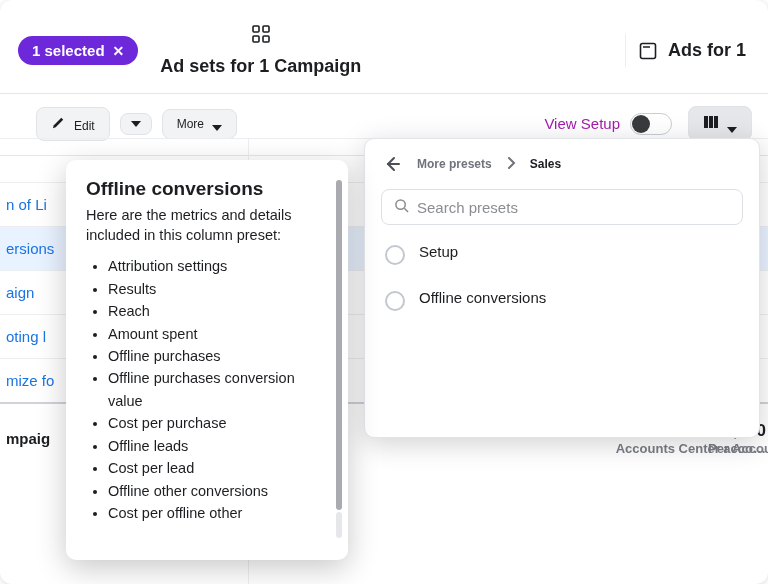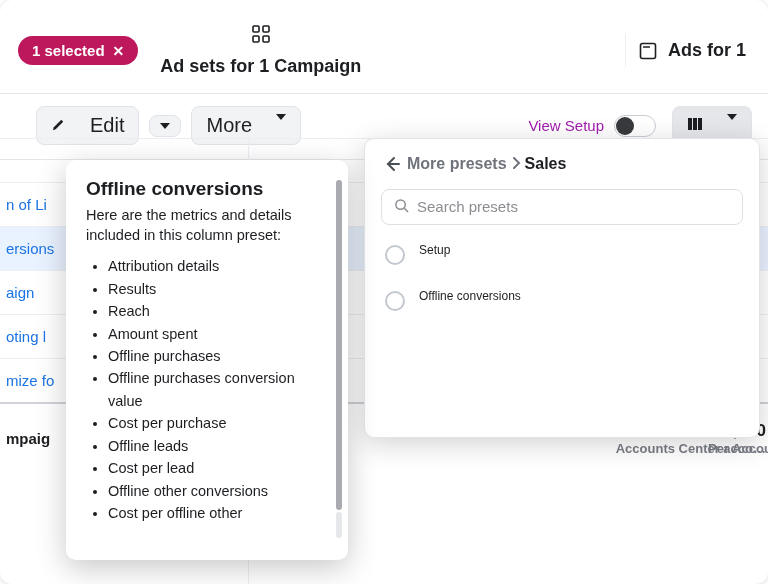--- a/index.html
+++ b/index.html
@@ -3,27 +3,27 @@
 <meta charset="utf-8">
 <style>
   * { box-sizing: border-box; margin: 0; padding: 0; }
   body {
     font-family: -apple-system, BlinkMacSystemFont, "Segoe UI", Helvetica, Arial, sans-serif;
     width: 768px; height: 584px; overflow: hidden; background: #fff;
     border-radius: 12px; box-shadow: 0 1px 6px rgba(0,0,0,0.15);
     position: relative;
   }
   .tabs-row { display:flex; align-items:center; padding:18px 18px 10px 18px; gap:14px; border-bottom:1px solid #e5e6eb; }
-  .chip { background:#be185d; color:#fff; font-weight:600; font-size:15px; border-radius:999px; padding:6px 14px; display:flex; align-items:center; gap:8px; }
+  .chip { background:#6d28d9; color:#fff; font-weight:600; font-size:15px; border-radius:999px; padding:6px 14px; display:flex; align-items:center; gap:8px; }
   .chip .x { font-size:14px; font-weight:700; }
   .tab-main { display:flex; align-items:center; gap:12px; font-weight:700; font-size:18px; color:#1c1e21; padding:6px 8px;flex-direction:column; }
   .tab-ads { display:flex; align-items:center; gap:10px; font-weight:700; font-size:18px; color:#1c1e21; margin-left:auto; padding:6px 4px 6px 12px; border-left:1px solid #eee; }
   .ico-grid svg, .ico-rect svg { display:block; }
   .toolbar { display:flex; align-items:center; gap:10px; padding:12px 16px 14px 36px; border-bottom:1px solid #e5e6eb; }
-  .btn { display:flex; align-items:flex-start; gap:24px; background:#f2f3f5; border:1px solid #e1e3e8; border-radius:8px; padding:7px 14px; font-size:20px; color:#1c1e21; font-weight:500; cursor:pointer; }
+  .btn { display:flex; align-items:flex-end; gap:8px; background:#f2f3f5; border:1px solid #e1e3e8; border-radius:8px; padding:7px 14px; font-size:12px; color:#1c1e21; font-weight:500; cursor:pointer; }
   .caret-btn { padding:7px 10px; }
   .spacer { flex:1; }
   .view-setup { display:flex; align-items:center; gap:10px; font-size:15px; color:#a21caf; margin-right:6px; }
   .toggle { width:42px; height:22px; border-radius:999px; border:1px solid #c9cdd4; background:#fff; position:relative; }
   .toggle .knob { position:absolute; left:1px; top:1px; width:18px; height:18px; border-radius:50%; background:#383a3d; }
   .columns-btn { background:#e6e7ea; }
   .caret { width:0; height:0; border-left:5px solid transparent; border-right:5px solid transparent; border-top:6px solid #1c1e21; }
 
   .bg-rows { position:absolute; left:0; right:0; top:138px; }
   .bg-row { height:44px; border-top:1px solid #eceef2; display:flex; align-items:center; padding-left:6px; font-size:15px; }
@@ -34,29 +34,29 @@
   .stat-num { font-weight:700; font-size:17px; color:#1c1e21; }
   .stat-sub { font-size:13px; color:#7a7d85; }
   .dash { position:absolute; right:70px; color:#8a8d91; font-size:16px; }
 
   
   .panel-presets {
     position:absolute; top:138px; right:8px; width:396px; height:300px;
     background:#fff; border:1px solid #e2e4e9; border-radius:10px; box-shadow:0 6px 28px rgba(0,0,0,0.18);
     padding:14px 16px 12px 16px;
   }
-  .crumb { display:flex; align-items:center; gap:4px; font-size:16px; margin-bottom:14px; }
+  .crumb { display:flex; align-items:center; gap:14px; font-size:12px; margin-bottom:14px; }
   .crumb .back { width:22px; height:22px; display:flex; align-items:center; justify-content:center; cursor:pointer; color:#4b4f56; }
   .crumb .more { color:#6f737b; font-weight:600; }
   .crumb .chev { color:#6f737b; }
   .crumb .cur { color:#1c1e21; font-weight:700; }
-  .search { display:flex; gap:8px; border:1px solid #dcdfe4; border-radius:8px; padding:8px 12px; color:#8a8d91; font-size:15px; }
+  .search { display:flex; align-items:center; gap:8px; border:1px solid #dcdfe4; border-radius:8px; padding:8px 12px; color:#8a8d91; font-size:15px; }
   .option { display:flex; gap:14px; padding:18px 4px 6px 4px; }
   .radio { width:20px; height:20px; border-radius:50%; border:2px solid #c3c7cf; flex-shrink:0; margin-top:2px; }
-  .opt-title { font-size:12px; color:#1c1e21; margin-bottom:2px; }
+  .opt-title { font-size:15px; color:#1c1e21; margin-bottom:2px; }
   .opt-desc { font-size:14px; color:#6f737b; line-height:1.35; }
 
   
   .tooltip {
     position:absolute; top:160px; left:66px; width:282px; height:400px;
     background:#fff; border-radius:10px; box-shadow:0 8px 30px rgba(0,0,0,0.22);
     padding:18px 20px 14px 20px;
   }
   .tooltip h3 { font-size:19px; font-weight:700; color:#1c1e21; margin-bottom:6px; }
   .tooltip p { font-size:14.5px; color:#1c1e21; line-height:1.35; margin-bottom:10px; }
@@ -201,21 +201,21 @@
     <div>
       <div class="opt-title">Offline conversions</div>
     </div>
   </div>
 </div>
 
 <div class="tooltip">
   <h3>Offline conversions</h3>
   <p>Here are the metrics and details included in this column preset:</p>
   <ul>
-    <li>Attribution details</li>
+    <li>Attribution settings</li>
     <li>Results</li>
     <li>Reach</li>
     <li>Amount spent</li>
     <li>Offline purchases</li>
     <li>Offline purchases conversion value</li>
     <li>Cost per purchase</li>
     <li>Offline leads</li>
     <li>Cost per lead</li>
     <li>Offline other conversions</li>
     <li>Cost per offline other</li>

